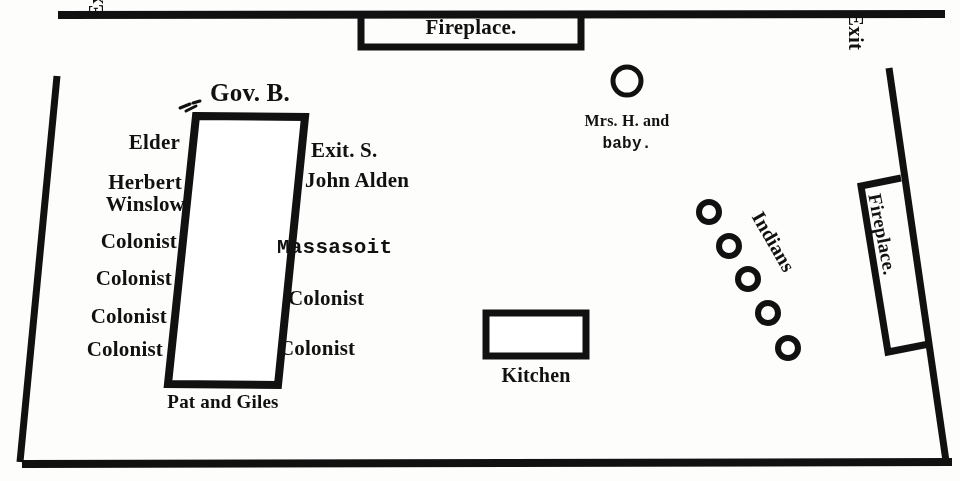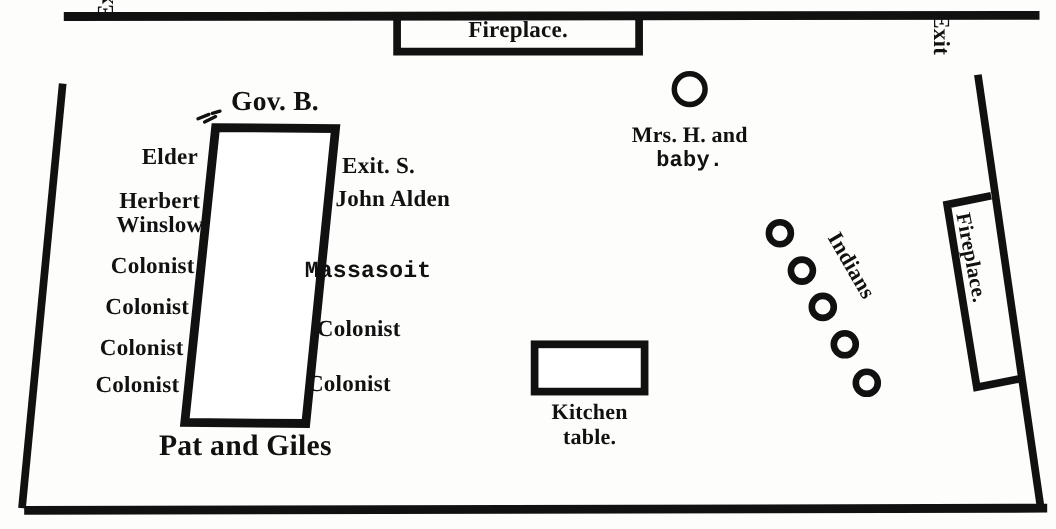--- a/index.html
+++ b/index.html
@@ -43,21 +43,21 @@
     text-align: left;
   }
   .two-line {
     line-height: 0.97;
   }
   .head-label {
     font-size: 25px;
     text-align: center;
   }
   .foot-label {
-    font-size: 27px;
+    font-size: 19px;
     text-align: center;
   }
   .fireplace-top-label {
     font-size: 21px;
     text-align: center;
     width: 220px;
   }
   .fireplace-right-label {
     font-size: 19px;
     transform-origin: left top;
@@ -72,21 +72,21 @@
     font-size: 21px;
     transform-origin: left top;
     transform: rotate(90deg);
   }
   .indians-label {
     font-size: 20px;
     transform-origin: left top;
     transform: rotate(60deg);
   }
   .mrs-h-label {
-    font-size: 20px;
+    font-size: 16px;
     text-align: center;
     width: 200px;
     line-height: 1.05;
   }
   .kitchen-label {
     font-size: 20px;
     text-align: center;
     width: 160px;
     line-height: 1.05;
   }
@@ -162,15 +162,14 @@
   <div class="label foot-label" style="left: 113px; top: 392px; width: 220px;">Pat and Giles</div>
 
   <div class="label mrs-h-label" style="left: 527px; top: 113px;">Mrs. H. and</div>
 
   <div class="label mrs-h-label" style="left: 527px; top: 136px; font-family: Liberation Mono, monospace;">baby.</div>
 
   <div class="label indians-label" style="left: 766px; top: 208px;">Indians</div>
 
   <div class="label kitchen-label" style="left: 456px; top: 365px; text-align: center;">Kitchen</div>
 
-  <div class="label kitchen-label" style="left: 456px; top: 388px;">table.</div>
 
 </div>
 
 </body></html>

